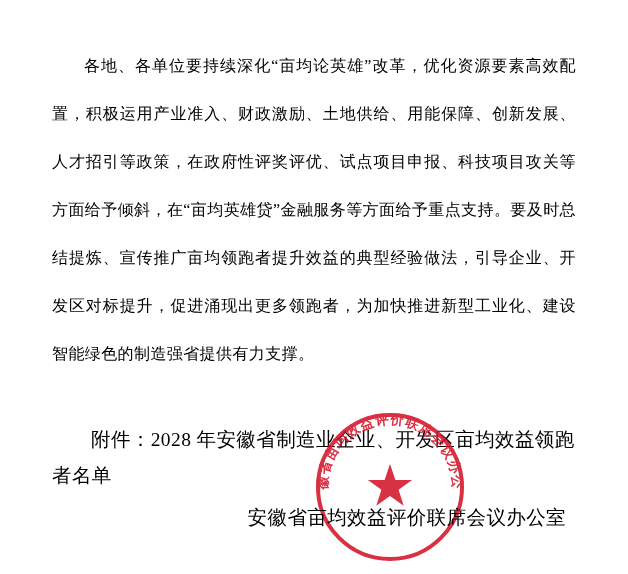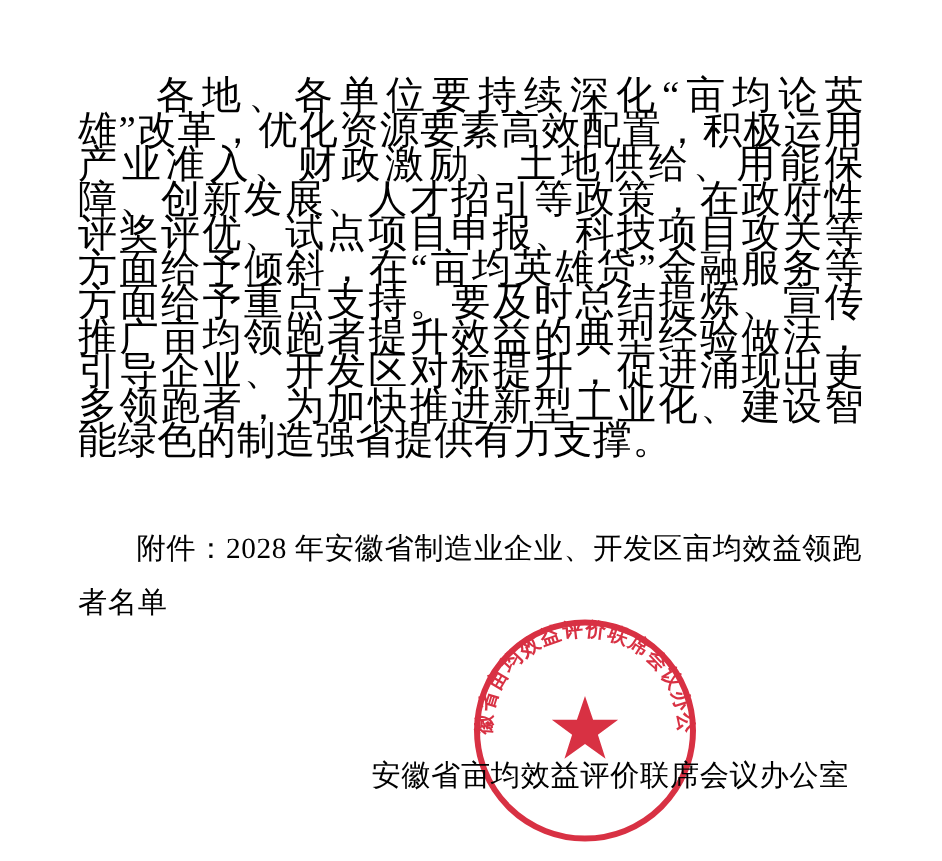--- a/index.html
+++ b/index.html
@@ -16,22 +16,22 @@
     overflow: hidden;
   }
   .page {
     position: relative;
     width: 628px;
     height: 574px;
     box-sizing: border-box;
     padding: 26px 52px 0 52px;
   }
   .body-text {
-    font-size: 26px;
-    line-height: 23px;
+    font-size: 16px;
+    line-height: 48px;
     text-align: justify;
     text-justify: inter-ideograph;
     text-indent: 2em;
     letter-spacing: 0.4px;
     color: #000;
   }
   .attachment {
     margin-top: 44px;
     font-size: 19.5px;
     line-height: 35.5px;

